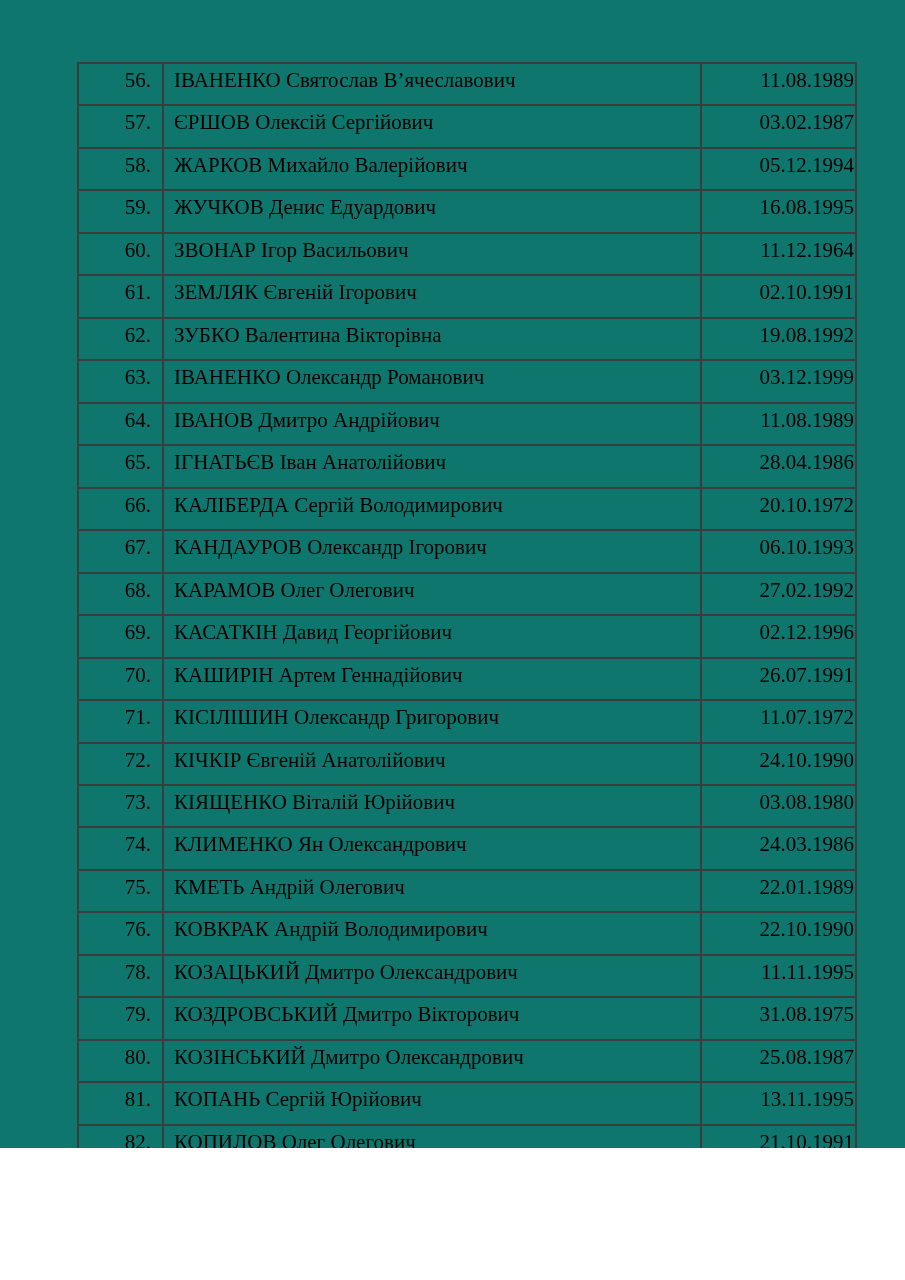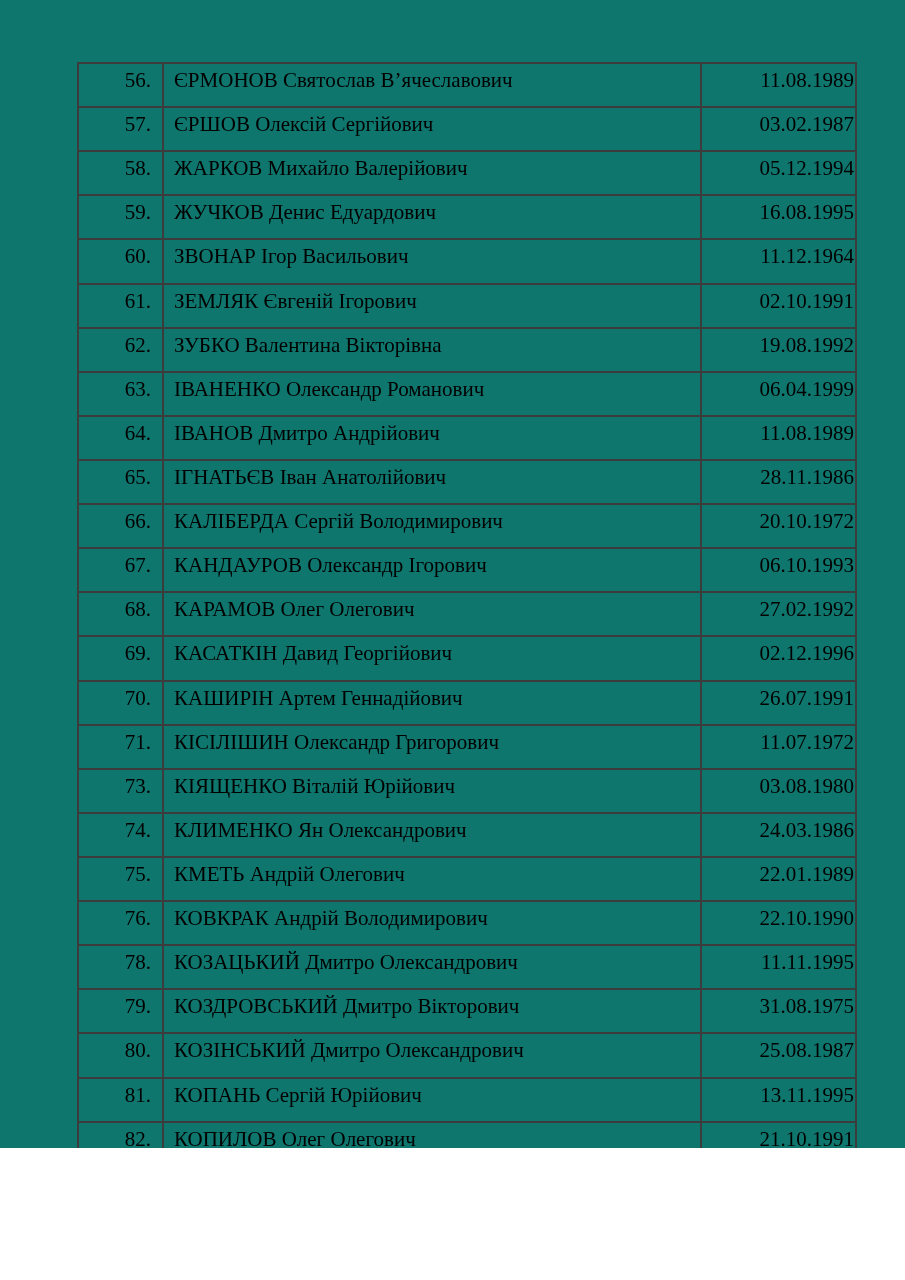--- a/index.html
+++ b/index.html
@@ -53,21 +53,21 @@
 <div class="page">
   <table class="roster">
     <colgroup>
       <col style="width:85px">
       <col style="width:538px">
       <col style="width:155px">
     </colgroup>
     <tbody>
         <tr>
           <td class="col-num">56.</td>
-          <td class="col-name">ЄРМОНОВ Святослав В’ячеславович</td>
+          <td class="col-name">ІВАНЕНКО Святослав В’ячеславович</td>
           <td class="col-date">11.08.1989</td>
         </tr>
         <tr>
           <td class="col-num">57.</td>
           <td class="col-name">ЄРШОВ Олексій Сергійович</td>
           <td class="col-date">03.02.1987</td>
         </tr>
         <tr>
           <td class="col-num">58.</td>
           <td class="col-name">ЖАРКОВ Михайло Валерійович</td>
@@ -89,31 +89,31 @@
           <td class="col-date">02.10.1991</td>
         </tr>
         <tr>
           <td class="col-num">62.</td>
           <td class="col-name">ЗУБКО Валентина Вікторівна</td>
           <td class="col-date">19.08.1992</td>
         </tr>
         <tr>
           <td class="col-num">63.</td>
           <td class="col-name">ІВАНЕНКО Олександр Романович</td>
-          <td class="col-date">06.04.1999</td>
+          <td class="col-date">03.12.1999</td>
         </tr>
         <tr>
           <td class="col-num">64.</td>
           <td class="col-name">ІВАНОВ Дмитро Андрійович</td>
           <td class="col-date">11.08.1989</td>
         </tr>
         <tr>
           <td class="col-num">65.</td>
           <td class="col-name">ІГНАТЬЄВ Іван Анатолійович</td>
-          <td class="col-date">28.11.1986</td>
+          <td class="col-date">28.04.1986</td>
         </tr>
         <tr>
           <td class="col-num">66.</td>
           <td class="col-name">КАЛІБЕРДА Сергій Володимирович</td>
           <td class="col-date">20.10.1972</td>
         </tr>
         <tr>
           <td class="col-num">67.</td>
           <td class="col-name">КАНДАУРОВ Олександр Ігорович</td>
           <td class="col-date">06.10.1993</td>
@@ -130,20 +130,25 @@
         </tr>
         <tr>
           <td class="col-num">70.</td>
           <td class="col-name">КАШИРІН Артем Геннадійович</td>
           <td class="col-date">26.07.1991</td>
         </tr>
         <tr>
           <td class="col-num">71.</td>
           <td class="col-name">КІСІЛІШИН Олександр Григорович</td>
           <td class="col-date">11.07.1972</td>
+        </tr>
+        <tr>
+          <td class="col-num">72.</td>
+          <td class="col-name">КІЧКІР Євгеній Анатолійович</td>
+          <td class="col-date">24.10.1990</td>
         </tr>
         <tr>
           <td class="col-num">73.</td>
           <td class="col-name">КІЯЩЕНКО Віталій Юрійович</td>
           <td class="col-date">03.08.1980</td>
         </tr>
         <tr>
           <td class="col-num">74.</td>
           <td class="col-name">КЛИМЕНКО Ян Олександрович</td>
           <td class="col-date">24.03.1986</td>

